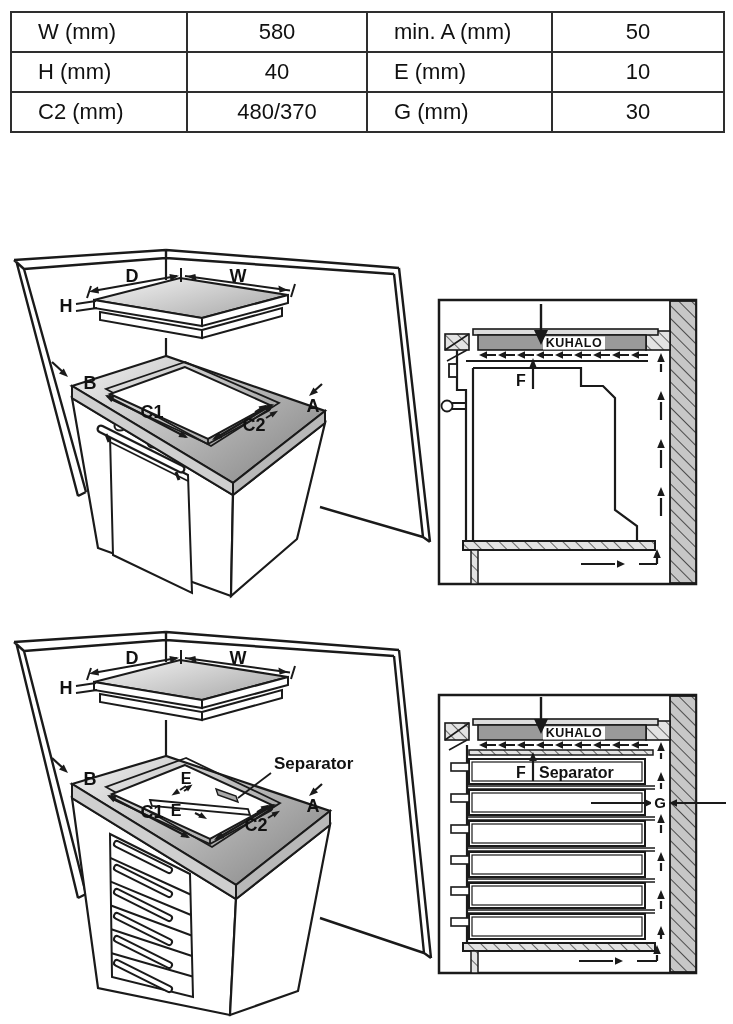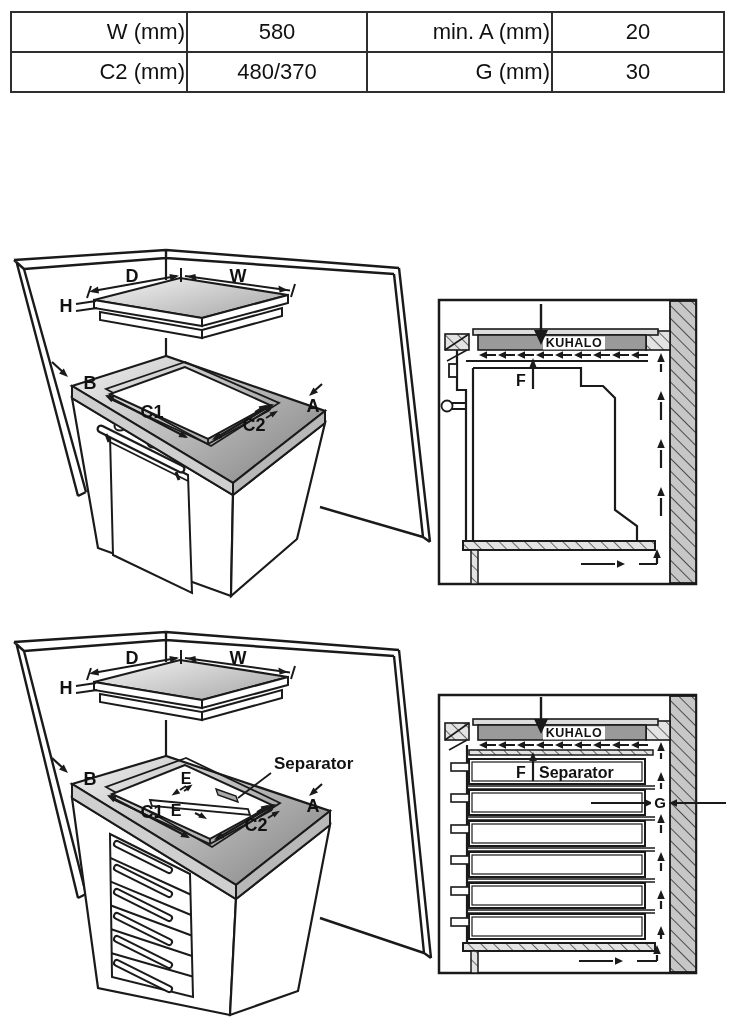--- a/index.html
+++ b/index.html
@@ -2,21 +2,21 @@
 <html><head>
 <meta charset="utf-8">
 <style>
   html,body { margin:0; padding:0; background:#ffffff; }
   .page { position:relative; width:733px; height:1024px; background:#ffffff;
           font-family:"Liberation Sans", sans-serif; color:#111; overflow:hidden; }
   table.spec { position:absolute; left:10px; top:11px; border-collapse:collapse;
                table-layout:fixed; width:713px; }
   table.spec td { border:2px solid #2e2e2e; height:36px; font-size:22px; color:#111;
                   overflow:hidden; white-space:nowrap; }
-  td.lab { text-align:right; padding-left:13px;margin-top:42px; }
+  td.lab { text-align:left; padding-left:26px;margin-top:42px; }
   td.val { text-align:center;margin-top:24px; }
   .fig { position:absolute; }
   svg text { fill:#111; font-family:"Liberation Sans", sans-serif; font-weight:bold; }
   .ln { stroke:#1a1a1a; fill:none; }
   .fw { fill:#ffffff; stroke:#1a1a1a; }
   .fb { fill:#1a1a1a; stroke:none; }
 </style>
 </head>
 <body>
 
@@ -27,21 +27,27 @@
         <col style="width:176px">
         <col style="width:180px">
         <col style="width:185px">
         <col style="width:172px">
       </colgroup>
     <tbody>
       <tr>
         <td class="lab">W (mm)</td>
         <td class="val">580</td>
         <td class="lab">min. A (mm)</td>
-        <td class="val">20</td>
+        <td class="val">50</td>
+      </tr>
+      <tr>
+        <td class="lab">H (mm)</td>
+        <td class="val">40</td>
+        <td class="lab">E (mm)</td>
+        <td class="val">10</td>
       </tr>
       <tr>
         <td class="lab">C2 (mm)</td>
         <td class="val">480/370</td>
         <td class="lab">G (mm)</td>
         <td class="val">30</td>
       </tr>
     </tbody>
   </table>
 

